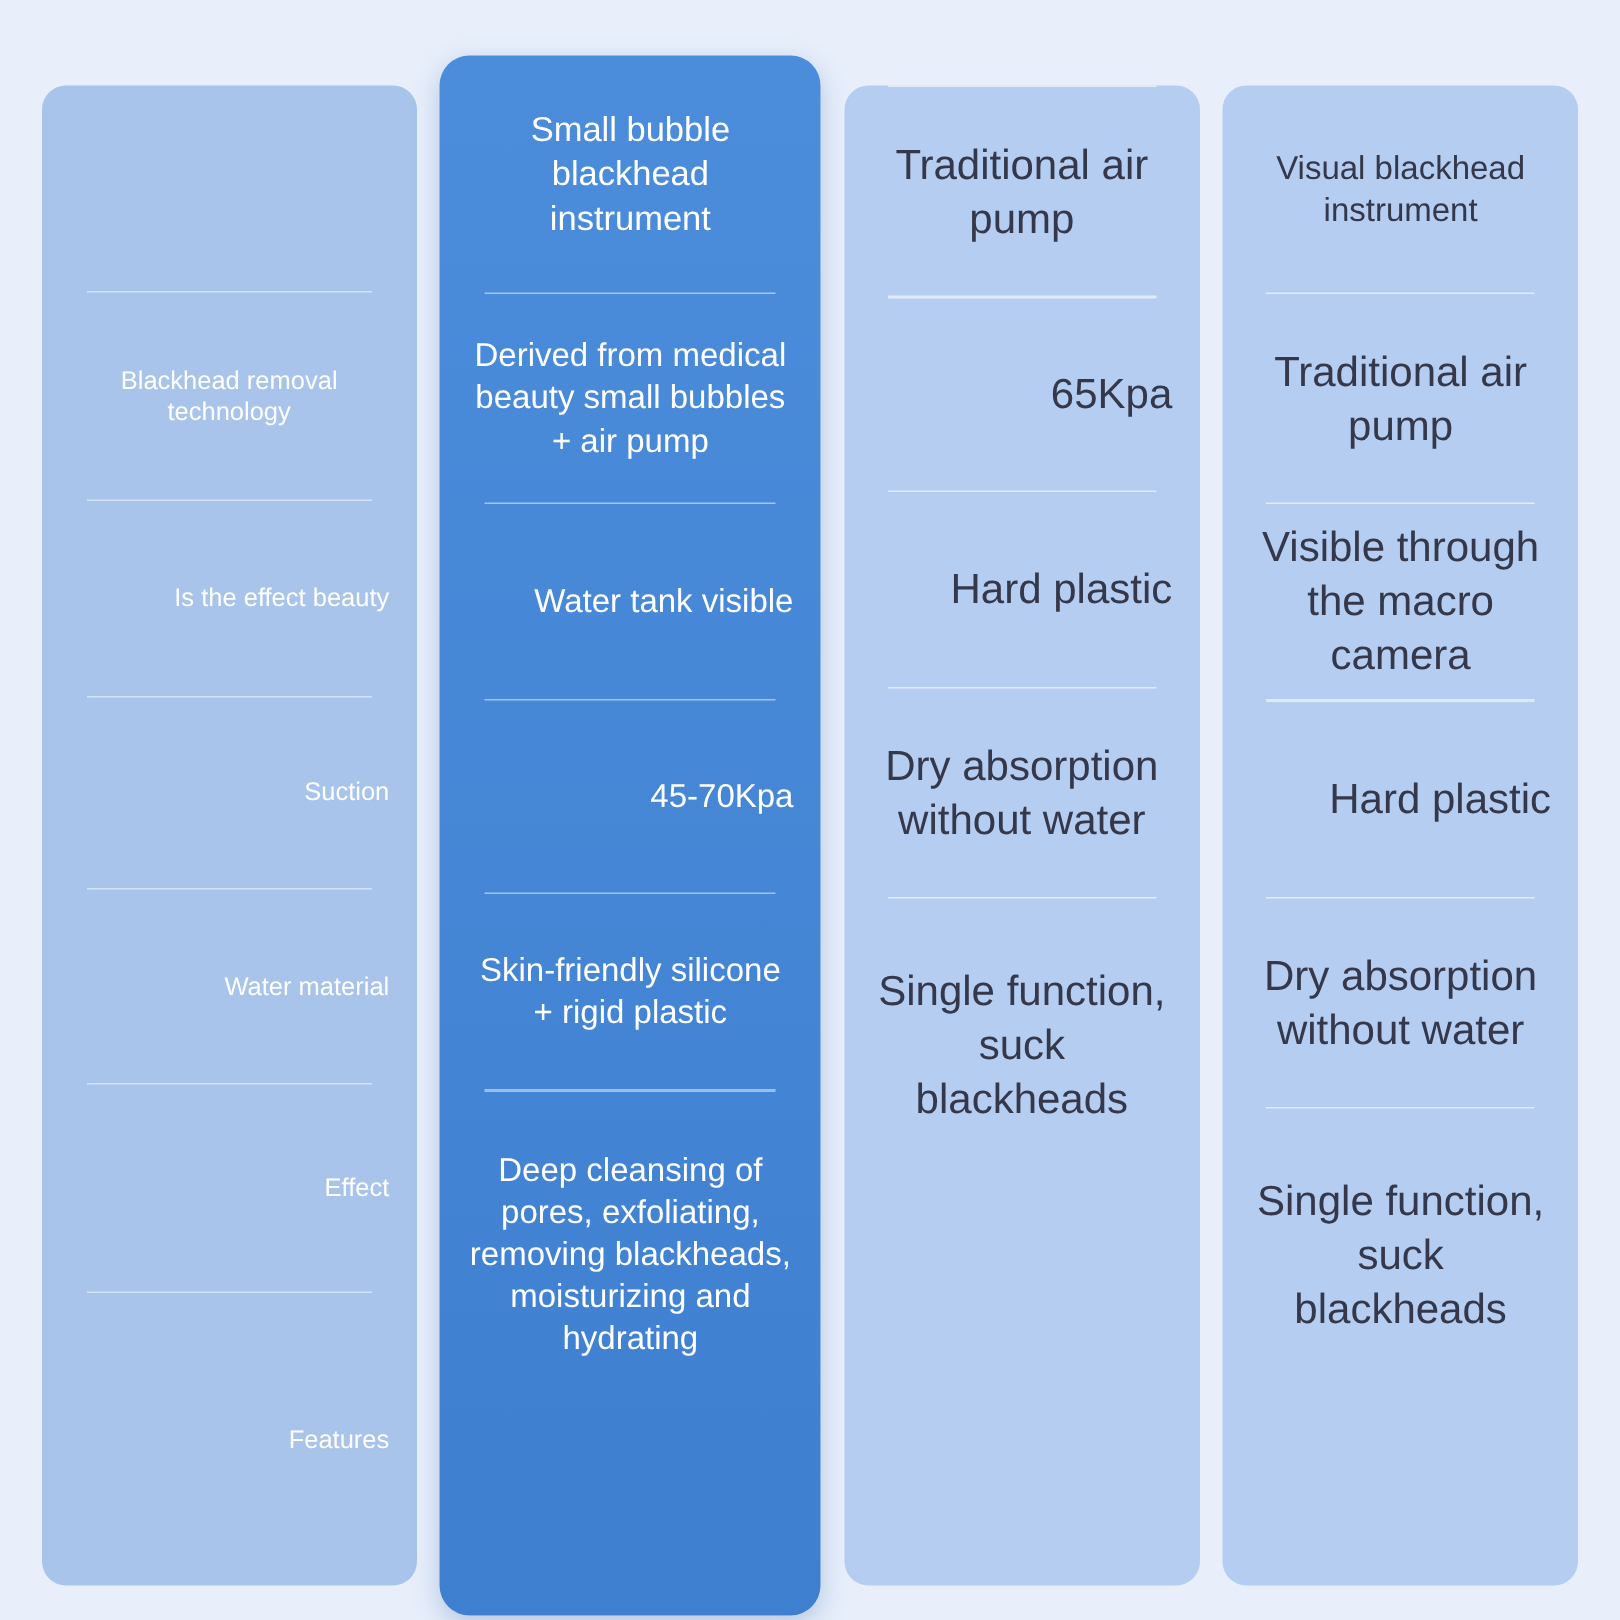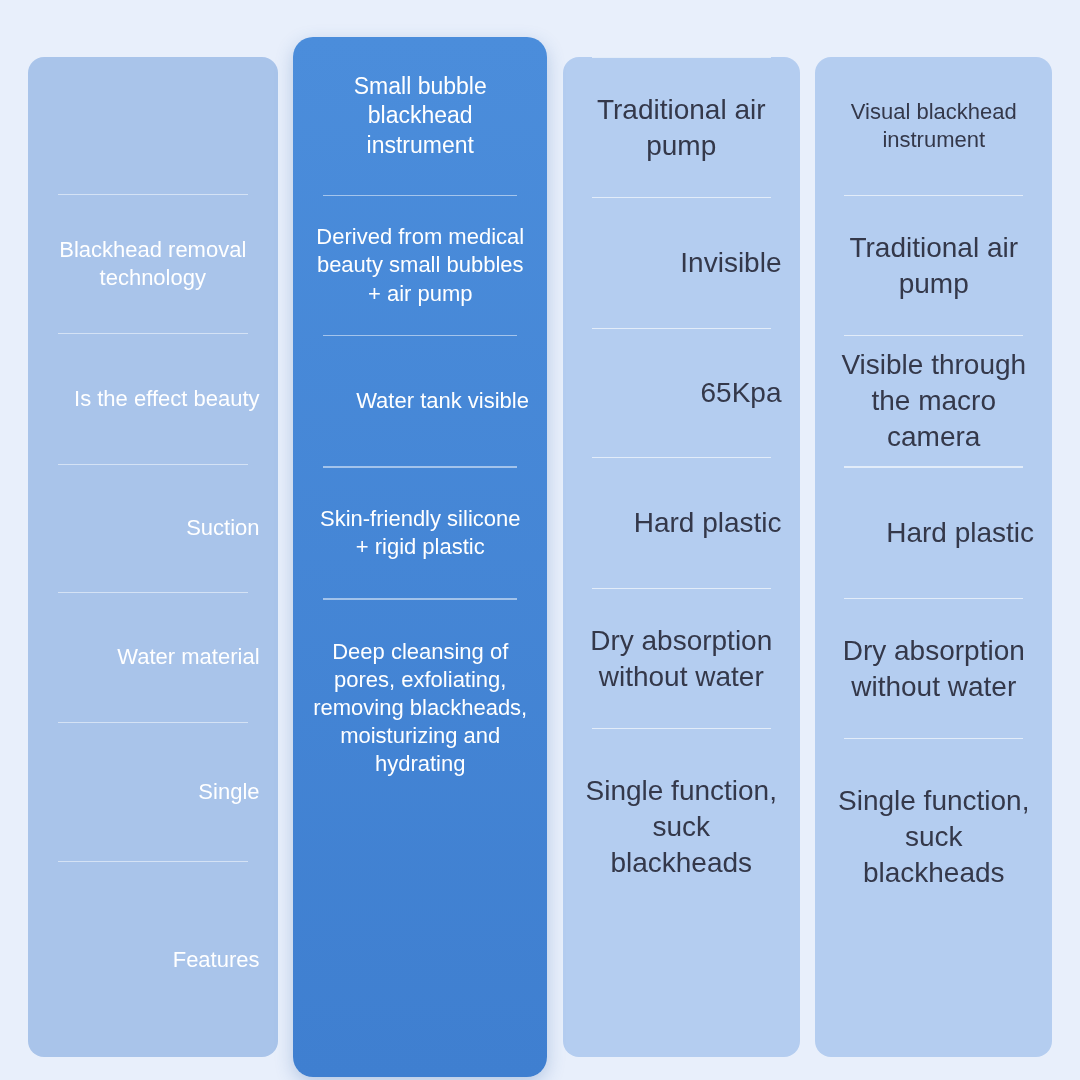--- a/index.html
+++ b/index.html
@@ -76,21 +76,21 @@
     display: flex;
     align-items: center;
     justify-content: center;
     text-align: center;
     line-height: 1.28;
     font-size: 28px;
     padding: 2px 4px;
     box-sizing: border-box;
   }
 
-  .col-label .cell { font-size: 22px; }
+  .col-label .cell { font-size: 17px; }
   .col-highlight .cell { font-size: 22px; }
 
   
   .r0 { height: 138px; }
   .r1 { height: 139px; }
   .r2 { height: 130px; }
   .r3 { height: 128px; }
   .r4 { height: 130px; }
   .r5 { height: 139px; }
   .r6 { height: 196px; }
@@ -128,48 +128,48 @@
       <div class="cell head r0"></div>
       <div class="divider"></div>
       <div class="cell r1">Blackhead removal technology</div>
       <div class="divider"></div>
       <div class="cell r2">Is the effect beauty</div>
       <div class="divider"></div>
       <div class="cell r3">Suction</div>
       <div class="divider"></div>
       <div class="cell r4">Water material</div>
       <div class="divider"></div>
-      <div class="cell r5">Single</div>
+      <div class="cell r5">Effect</div>
       <div class="divider"></div>
       <div class="cell r6">Features</div>
     </div>
 
     <div class="spacer-col"></div>
 
     <div class="col col-highlight">
       <div class="cell head r0">Small bubble blackhead instrument</div>
       <div class="divider"></div>
       <div class="cell r1">Derived from medical beauty small bubbles + air pump</div>
       <div class="divider"></div>
       <div class="cell r2">Water tank visible</div>
       <div class="divider"></div>
+      <div class="cell r3">45-70Kpa</div>
       <div class="divider"></div>
       <div class="cell r4">Skin-friendly silicone + rigid plastic</div>
       <div class="divider"></div>
       <div class="divider"></div>
       <div class="cell r6">Deep cleansing of pores, exfoliating, removing blackheads, moisturizing and hydrating</div>
     </div>
 
     <div class="spacer-col"></div>
 
     <div class="col col-plain">
       <div class="divider"></div>
       <div class="cell r1">Traditional air pump</div>
       <div class="divider"></div>
-      <div class="cell r2">Invisible</div>
       <div class="divider"></div>
       <div class="cell r3">65Kpa</div>
       <div class="divider"></div>
       <div class="cell r4">Hard plastic</div>
       <div class="divider"></div>
       <div class="cell r5">Dry absorption without water</div>
       <div class="divider"></div>
       <div class="cell r6">Single function, suck blackheads</div>
     </div>
 

